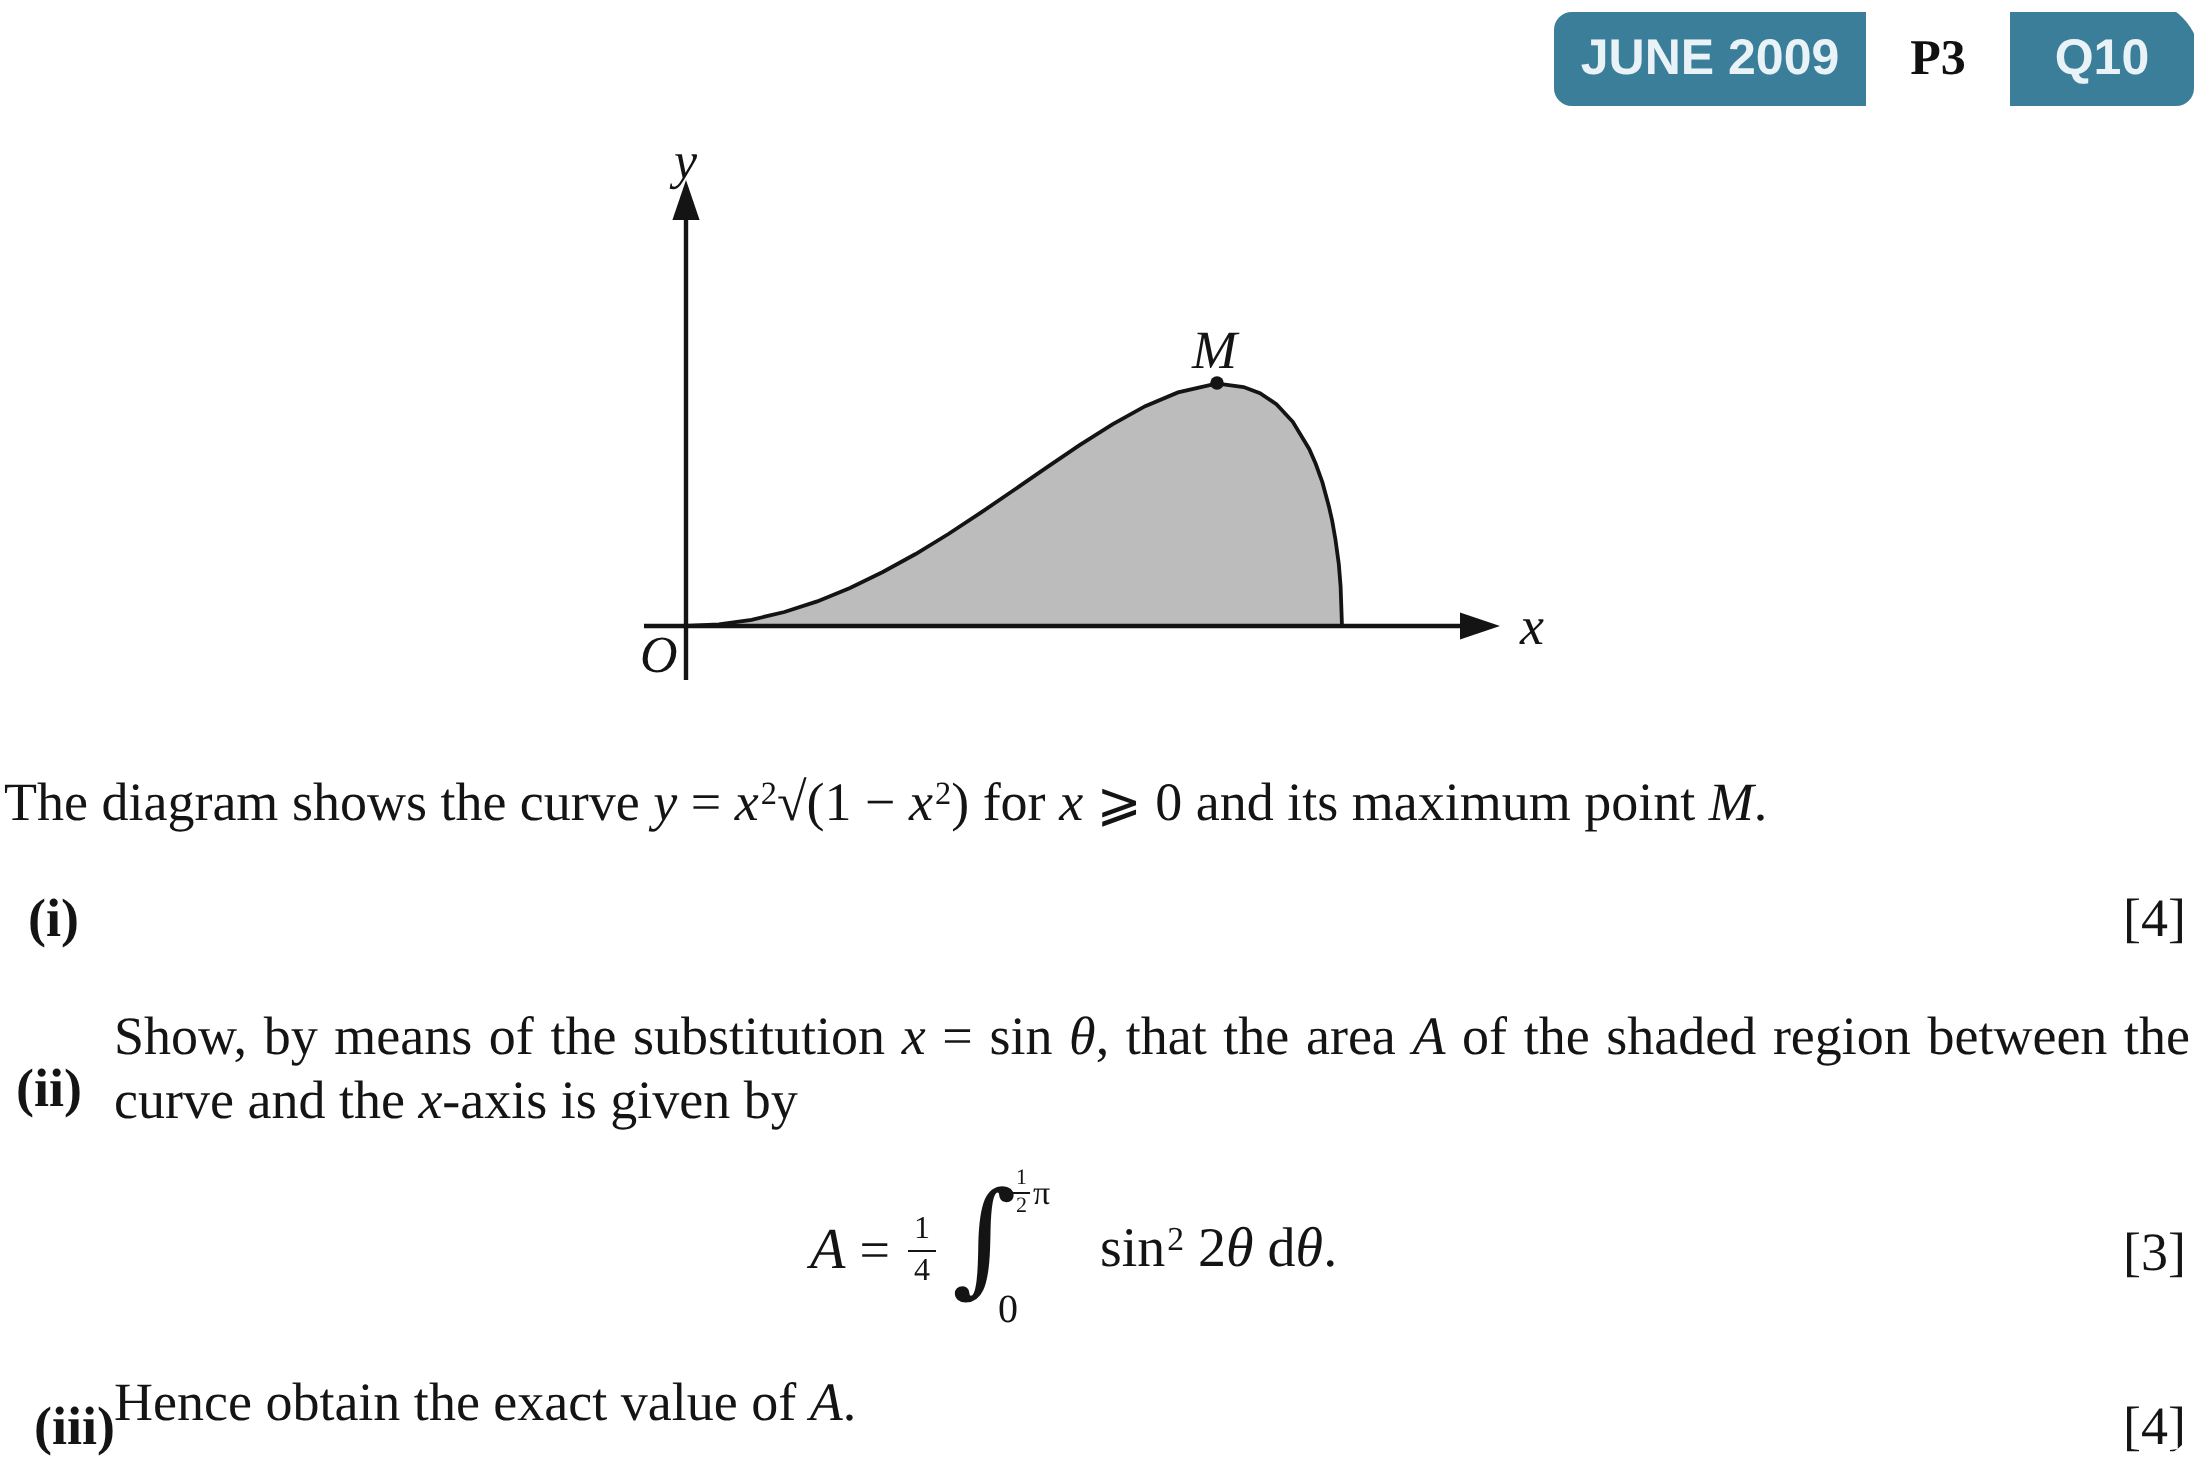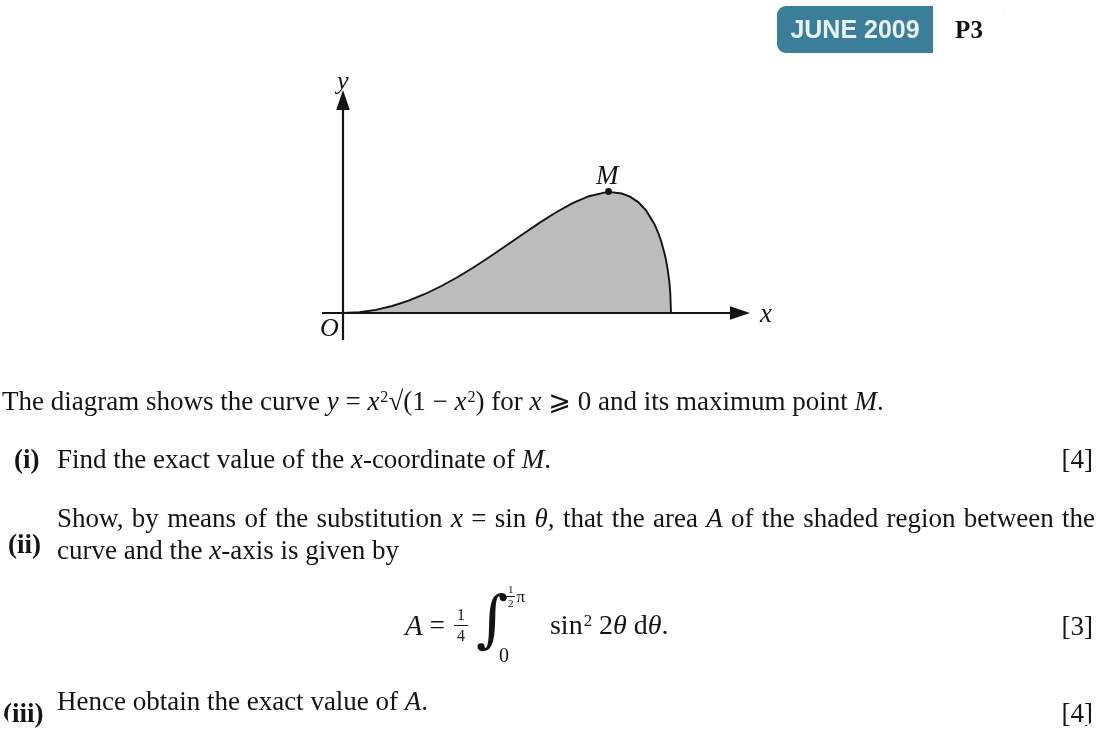--- a/index.html
+++ b/index.html
@@ -59,40 +59,40 @@
   .integrand{font-size:28px; margin-left:16px; white-space:nowrap;}
 </style>
 </head>
 <body>
 
 <div class="page">
 
   <div class="badge">
     <span class="badge-seg badge-teal seg-session">JUNE 2009</span>
     <span class="badge-seg badge-white seg-paper">P3</span>
+    <span class="badge-seg badge-teal seg-qnum">Q10</span>
   </div>
 
   <svg class="diagram" width="500" height="272" viewBox="0 0 500 272">
     <path class="region" d="M43,240 L59.4,239.2 75.8,236.9 92.2,233 108.6,227.7 125,221 141.4,213 157.8,204 174.2,194 190.6,183.2 207,172 223.4,160.7 239.8,149.6 256.2,139.2 272.6,130.1 289,123.2 305.4,119.4 310.8,119.1 321.8,120.5 330,123.6 338.2,129.1 346.4,137.9 354.6,151.5 357.9,159 361.2,168.2 364.4,180 366.1,187.4 367.7,196.6 369.4,209 370.3,220.2 371,240 Z"></path>
     <path class="curve" d="M43,240 L59.4,239.2 75.8,236.9 92.2,233 108.6,227.7 125,221 141.4,213 157.8,204 174.2,194 190.6,183.2 207,172 223.4,160.7 239.8,149.6 256.2,139.2 272.6,130.1 289,123.2 305.4,119.4 310.8,119.1 321.8,120.5 330,123.6 338.2,129.1 346.4,137.9 354.6,151.5 357.9,159 361.2,168.2 364.4,180 366.1,187.4 367.7,196.6 369.4,209 370.3,220.2 371,240"></path>
     <line class="axis" x1="22" y1="240" x2="432" y2="240"></line>
     <polygon class="arrow" points="450,240 430,233.2 430,246.8"></polygon>
     <line class="axis" x1="43" y1="34" x2="43" y2="267"></line>
     <polygon class="arrow" points="43,17 36.2,37 49.8,37"></polygon>
     <circle class="max-dot" cx="308.5" cy="118.5" r="3.4"></circle>
     <text class="ax-label" x="37" y="16" font-size="26">y</text>
     <text class="ax-label" x="460" y="249" font-size="27">x</text>
     <text class="ax-label" x="20" y="263" font-size="26">O</text>
     <text class="ax-label" x="296" y="111" font-size="27">M</text>
   </svg>
 
   <div class="tline" style="left:2px; top:385px;"><span class="seg-r">The diagram shows the curve </span><span class="seg-i">y</span><span class="seg-r"> = </span><span class="seg-i">x</span><span class="seg-sup">2</span><span class="seg-r">√(1 − </span><span class="seg-i">x</span><span class="seg-sup">2</span><span class="seg-r">) for </span><span class="seg-i">x</span><span class="seg-r"> ⩾ 0 and its maximum point </span><span class="seg-i">M</span><span class="seg-r">.</span></div>
 
   <div class="tline marker" style="left:14px; top:443px;">(i)</div>
-  <div class="tline content" style="top:443px;"><span class="seg-r">Find the exact value of the </span><span class="seg-i">x</span><span class="seg-r">-coordinate of </span><span class="seg-i">M</span><span class="seg-r">.</span></div>
   <div class="marks" style="top:443px;">[4]</div>
 
   <div class="tline marker" style="left:8px; top:528px;">(ii)</div>
   <div class="tline content jline" style="top:502px;"><span class="seg-r">Show, by means of the substitution </span><span class="seg-i">x</span><span class="seg-r"> = sin </span><span class="seg-i">θ</span><span class="seg-r">, that the area </span><span class="seg-i">A</span><span class="seg-r"> of the shaded region between the</span></div>
   <div class="tline content" style="top:534px;"><span class="seg-r">curve and the </span><span class="seg-i">x</span><span class="seg-r">-axis is given by</span></div>
 
   <div class="formula-row">
     <span class="f-var">A</span>
     <span class="f-eq">=</span>
     <span class="frac">
@@ -107,17 +107,17 @@
           <span class="fden">2</span>
         </span>
         <span class="f-pi">π</span>
       </span>
       <span class="int-lower">0</span>
     </span>
     <span class="integrand"><span class="seg-r">sin</span><span class="seg-sup">2</span><span class="seg-r"> 2</span><span class="seg-i">θ</span><span class="seg-r"> d</span><span class="seg-i">θ</span><span class="seg-r">.</span></span>
   </div>
   <div class="marks" style="top:610px;">[3]</div>
 
-  <div class="tline marker" style="left:3px; top:697px;">(iii)</div>
+  <div class="tline marker" style="left:17px; top:697px;">(iii)</div>
   <div class="tline content" style="top:685px;"><span class="seg-r">Hence obtain the exact value of </span><span class="seg-i">A</span><span class="seg-r">.</span></div>
   <div class="marks" style="top:697px;">[4]</div>
 
 </div>
 
 </body></html>

